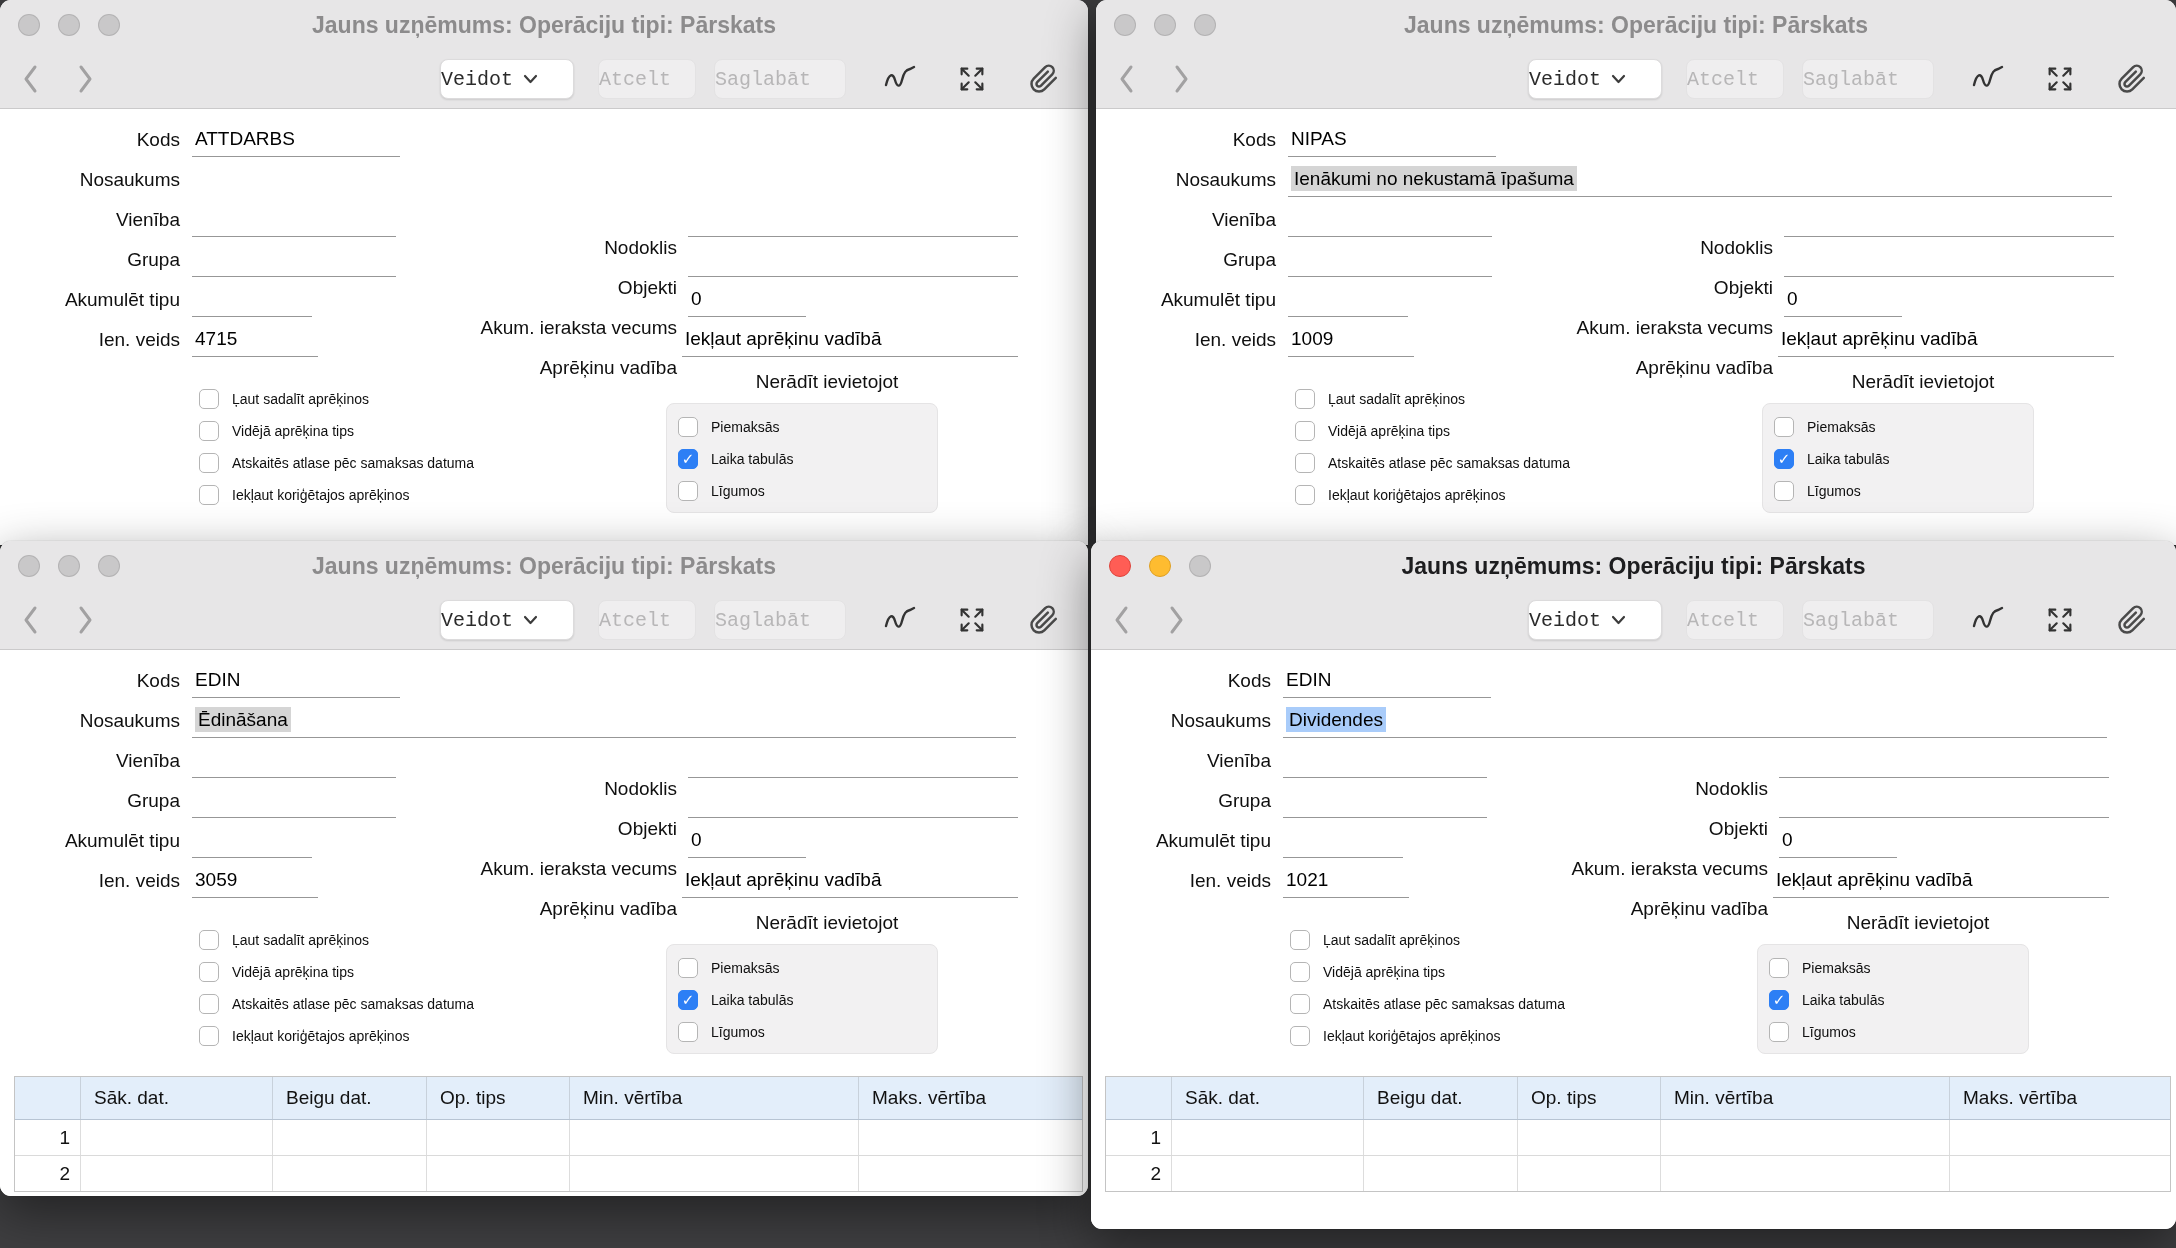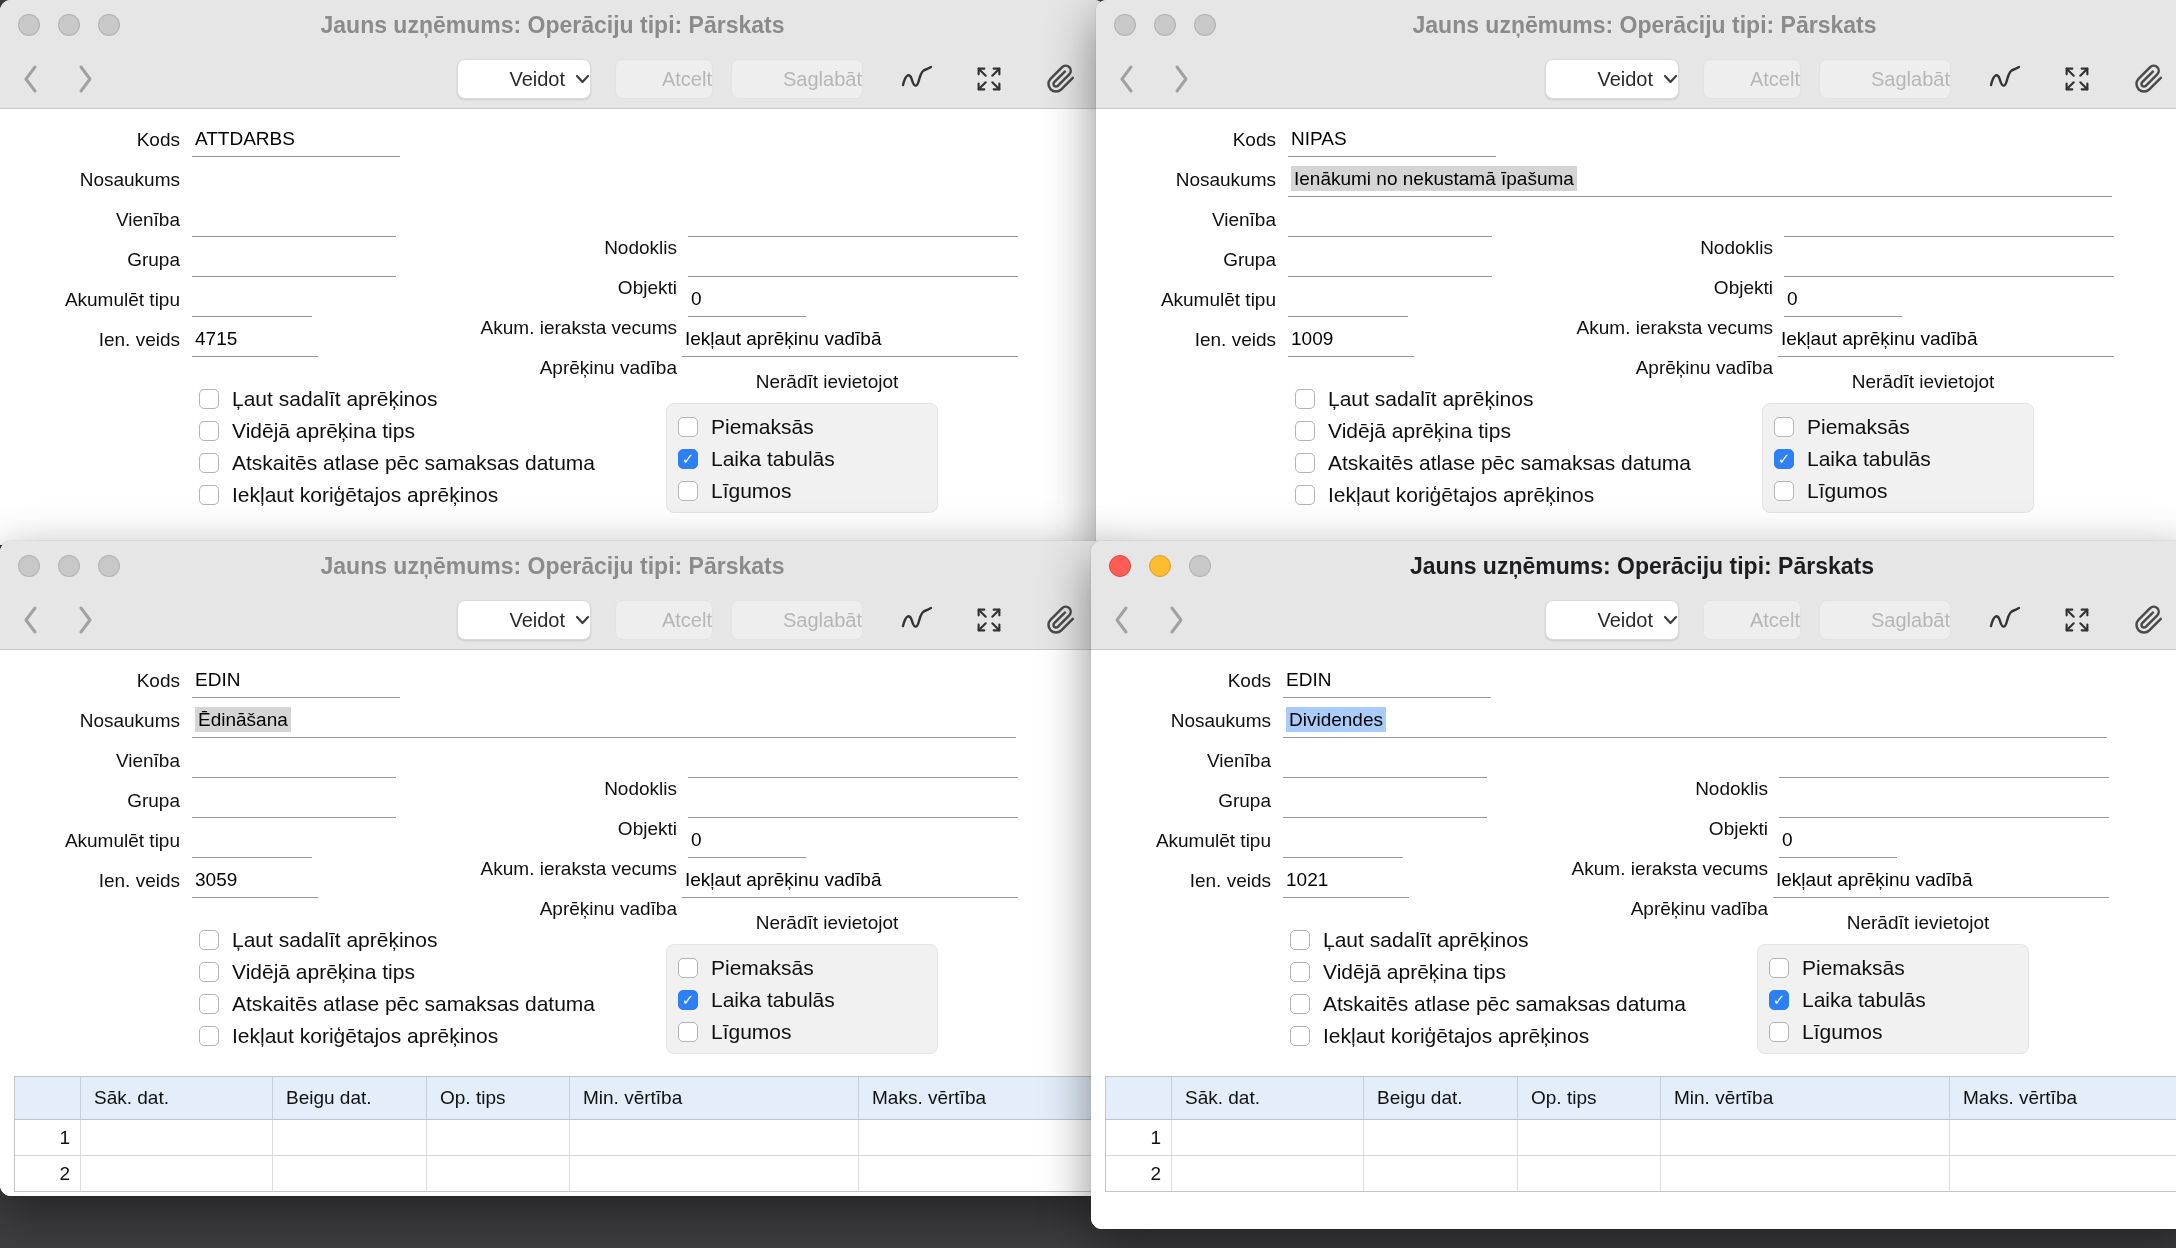--- a/index.html
+++ b/index.html
@@ -5,21 +5,20 @@
   html,body{margin:0;padding:0;}
   body{
     width:2176px;height:1248px;position:relative;overflow:hidden;
     background:#3e3e40;
     font-family:"Liberation Sans","DejaVu Sans",sans-serif;
     -webkit-font-smoothing:antialiased;
   }
   .window{
     position:absolute;background:#fff;border-radius:11px;overflow:hidden;
     box-shadow:0 16px 50px rgba(0,0,0,.45),0 0 1px rgba(0,0,0,.4);
-    padding-left:17px;
   }
   .window.top-left{left:0;top:0;width:1088px;height:545px;z-index:1;border-radius:11px 11px 0 0;}
   .window.top-right{left:1096px;top:0;width:1080px;height:545px;z-index:1;border-radius:11px 11px 0 0;}
   .window.bottom-left{left:0;top:541px;width:1088px;height:655px;z-index:2;}
   .window.bottom-right{left:1091px;top:541px;width:1085px;height:688px;z-index:3;}
 
   
   .win-header{position:absolute;left:0;right:0;top:0;height:108px;background:#e7e6e7;border-bottom:1px solid #cbcacb;}
   .titlebar{position:absolute;left:0;right:0;top:0;height:50px;}
   .lights{position:absolute;left:18px;top:14px;display:flex;gap:18px;}
@@ -29,22 +28,22 @@
   .title{position:absolute;left:120px;right:120px;top:12px;text-align:center;font-weight:bold;font-size:23px;color:#8c8b8c;white-space:nowrap;overflow:hidden;}
   .window.active .title{color:#1d1d1f;}
 
   
   .toolbar{position:absolute;left:0;right:0;top:50px;height:58px;}
   .nav-btns{position:absolute;left:18px;top:11px;display:flex;gap:28px;}
   .navchev{width:26px;height:36px;display:flex;align-items:center;justify-content:center;cursor:default;}
   .toolbar-right{position:absolute;right:26px;top:9px;display:flex;align-items:center;}
   .btn{height:40px;border-radius:8px;background:#fff;border:1px solid #dcdbdc;
        box-shadow:0 1px 2px rgba(0,0,0,.12);font-size:20px;color:#2b2b2b;
-       display:flex;align-items:center;justify-content:flex-end;box-sizing:border-box;
-       font-family:Liberation Sans, sans-serif;padding:0;}
+       display:flex;align-items:center;justify-content:flex-start;box-sizing:border-box;
+       font-family:Liberation Mono, monospace;padding:0;}
   .btn.veidot{width:134px;gap:10px;}
   .btn.disabled{background:#efeeef;color:#b7b6b7;border-color:#e3e2e3;box-shadow:none;}
   .btn.atcelt{width:98px;margin-left:24px;}
   .btn.saglabat{width:132px;margin-left:18px;}
   .tool-icon{margin-left:36px;width:36px;height:36px;display:flex;align-items:center;justify-content:center;}
 
   
   .form{position:absolute;left:0;right:0;top:109px;bottom:0;background:#fff;}
   .flabel{position:absolute;height:36px;line-height:36px;font-size:19px;color:#0f0f0f;white-space:nowrap;}
   .flabel.c1{left:0;width:180px;text-align:right;}
@@ -59,21 +58,21 @@
   .v-akumvec{left:688px;width:118px;}
   .v-ienveids{left:192px;width:126px;}
   .v-aprvad{left:682px;width:336px;}
   .sel{padding:2px 3px;}
   .sel-gray{background:#d5d5d5;}
   .sel-blue{background:#a9ccfa;}
 
   
   .cbrow{position:absolute;left:199px;display:flex;align-items:center;gap:13px;height:28px;cursor:default;}
   .cb1{top:276px}.cb2{top:308px}.cb3{top:340px}.cb4{top:372px}
-  .cblabel{font-size:21px;color:#0f0f0f;white-space:nowrap;}
+  .cblabel{font-size:14px;color:#0f0f0f;white-space:nowrap;}
   .checkbox{width:20px;height:20px;border:1px solid #b5b5b5;border-radius:5px;background:#fff;box-sizing:border-box;flex:none;position:relative;}
   .checkbox.checked{background:#2d7ff5;border-color:#2d7ff5;}
   .checkbox.checked::after{content:"✓";position:absolute;inset:0;display:flex;align-items:center;justify-content:center;color:#fff;font-size:15px;font-weight:bold;}
 
   .neradit-title{position:absolute;top:262px;left:666px;width:322px;text-align:center;font-size:19px;color:#0f0f0f;}
   .neradit-box{position:absolute;top:294px;left:666px;width:272px;height:110px;background:#f2f1f2;border:1px solid #e5e4e5;border-radius:8px;box-sizing:border-box;}
   .nrrow{position:absolute;left:11px;display:flex;align-items:center;gap:13px;height:28px;}
   .nr1{top:9px}.nr2{top:41px}.nr3{top:73px}
 
   

